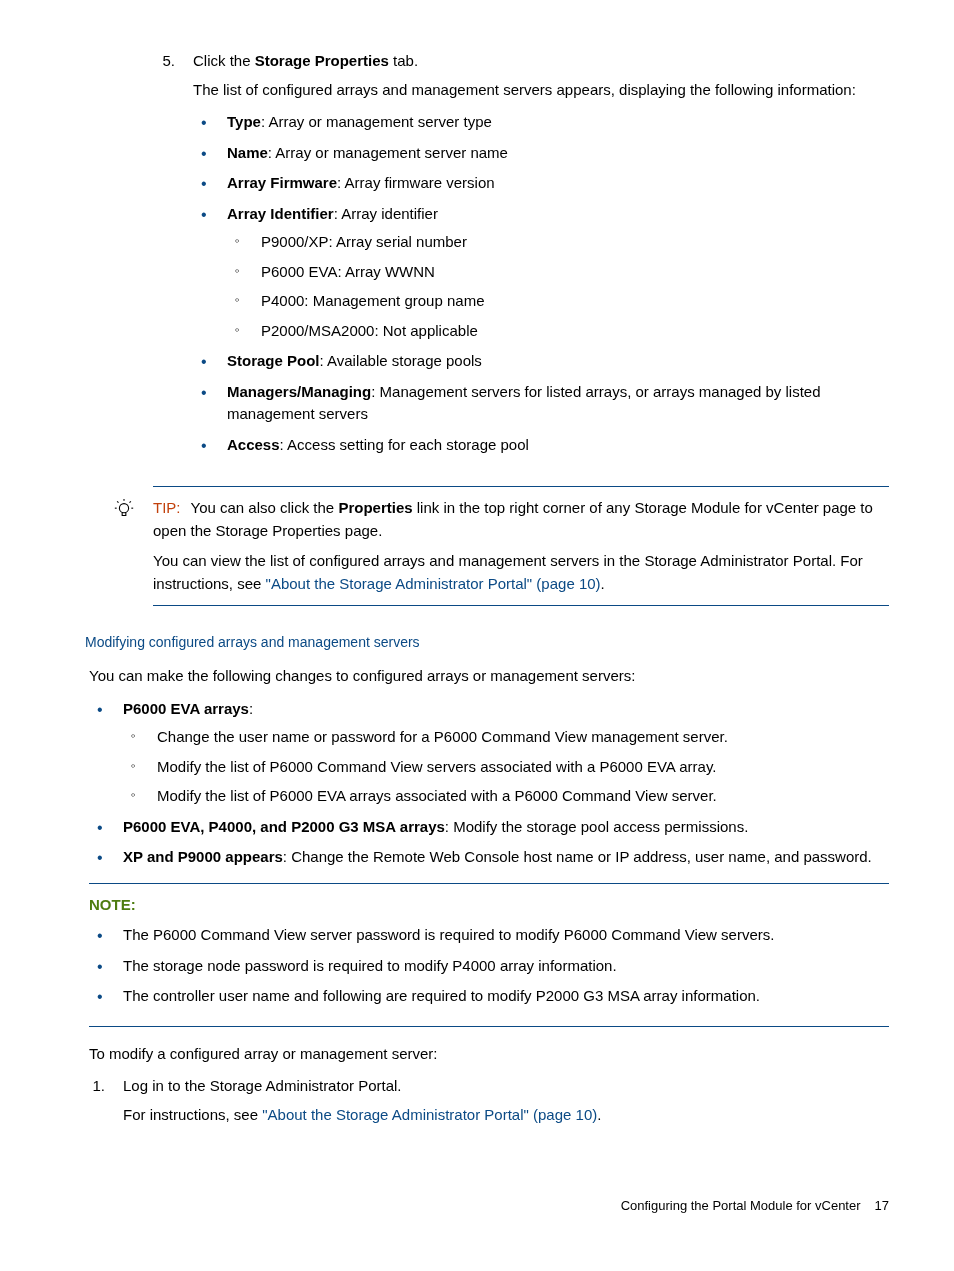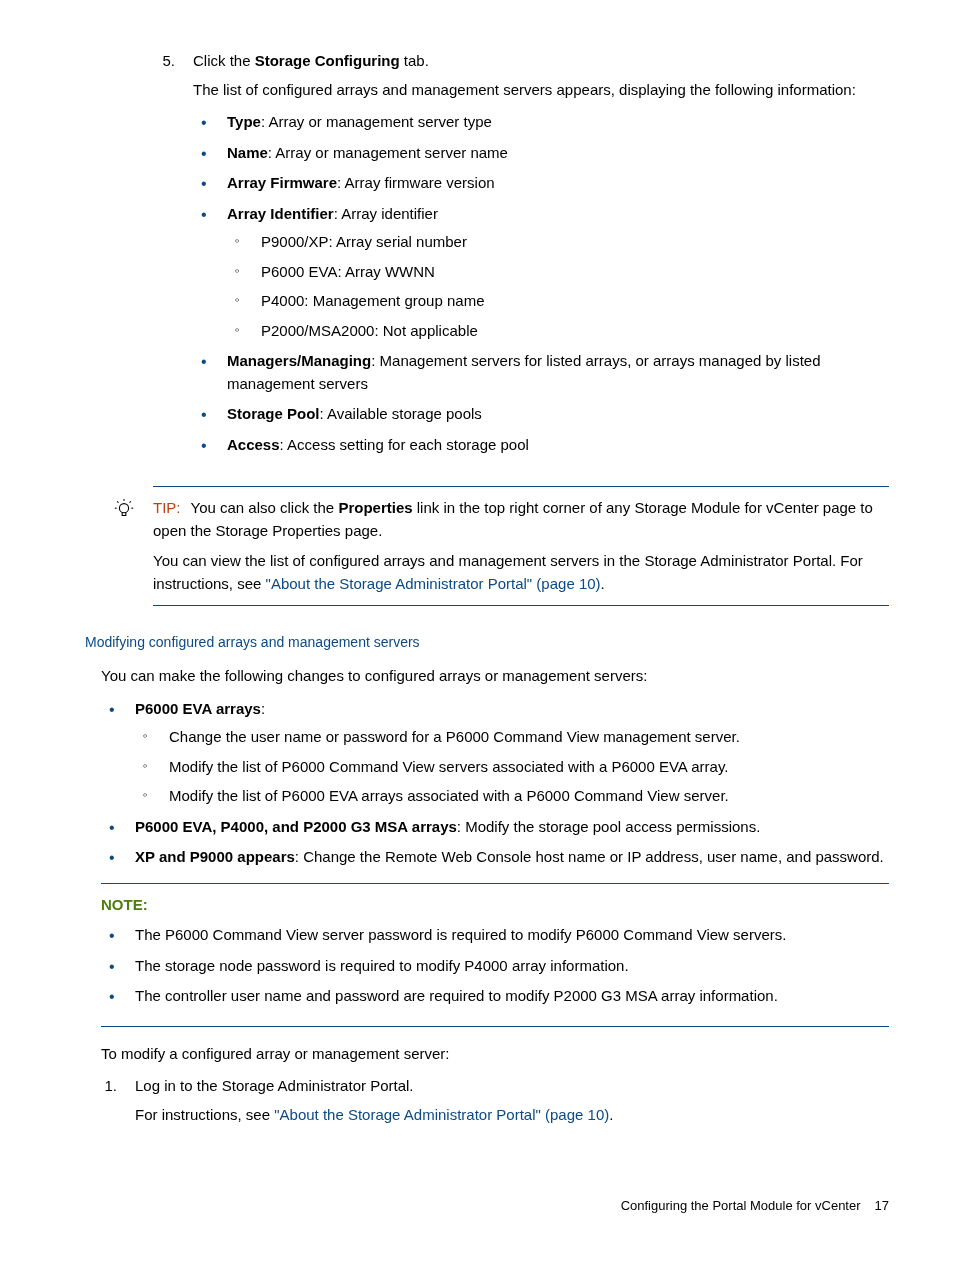--- a/index.html
+++ b/index.html
@@ -37,44 +37,44 @@
     .tip-para2 { margin-top: 8px; }
     .link { color: #0b4a85; }
     .section-h { color: #0b4a85; font-size: 14px; font-weight: normal; margin-bottom: 12px; margin-left: -70px; padding-left: 70px; }
     .para { margin-bottom: 10px; }
     .note-block { border-top: 1px solid #0b4a85; border-bottom: 1px solid #0b4a85; padding: 10px 0 10px 0; margin-top: 14px; margin-bottom: 16px; }
     .note-label { color: #4d7c0f; font-weight: bold; margin-bottom: 8px; }
     .footer { display: flex; justify-content: flex-end; align-items: baseline; margin-top: 60px; font-size: 13px; }
     .footer-text { margin-right: 14px; }
     .b { font-weight: bold; }
     .content-block { margin-left: 68px; }
-    .section-wrap { margin-left: 16px; }
+    .section-wrap { margin-left: 4px; }
   </style>
 </head>
 <body>
 
 <div class="step-row indent-1">
   <div class="step-num">5.</div>
   <div class="step-body">
-    <span>Click the </span><span class="b">Storage Configuring</span><span> tab.</span>
+    <span>Click the </span><span class="b">Storage Properties</span><span> tab.</span>
     <div class="step-desc">The list of configured arrays and management servers appears, displaying the following information:</div>
     <ul class="bullets">
       <li><span class="b">Type</span><span>: Array or management server type</span></li>
       <li><span class="b">Name</span><span>: Array or management server name</span></li>
       <li><span class="b">Array Firmware</span><span>: Array firmware version</span></li>
       <li><span class="b">Array Identifier</span><span>: Array identifier</span>
         <ul class="circles">
           <li>P9000/XP: Array serial number</li>
           <li>P6000 EVA: Array WWNN</li>
           <li>P4000: Management group name</li>
           <li>P2000/MSA2000: Not applicable</li>
         </ul>
       </li>
+      <li><span class="b">Storage Pool</span><span>: Available storage pools</span></li>
       <li><span class="b">Managers/Managing</span><span>: Management servers for listed arrays, or arrays managed by listed management servers</span></li>
-      <li><span class="b">Storage Pool</span><span>: Available storage pools</span></li>
       <li><span class="b">Access</span><span>: Access setting for each storage pool</span></li>
     </ul>
   </div>
 </div>
 
 <div class="tip-block">
   <div class="tip-row">
     <div class="tip-icon-col">
       <svg width="22" height="22" viewBox="0 0 24 24" fill="none" stroke="#000" stroke-width="1.2">
         <circle cx="12" cy="10" r="5"></circle>
@@ -109,21 +109,21 @@
     </li>
     <li><span class="b">P6000 EVA, P4000, and P2000 G3 MSA arrays</span><span>: Modify the storage pool access permissions.</span></li>
     <li><span class="b">XP and P9000 appears</span><span>: Change the Remote Web Console host name or IP address, user name, and password.</span></li>
   </ul>
 
   <div class="note-block">
     <div class="note-label">NOTE:</div>
     <ul class="bullets">
       <li>The P6000 Command View server password is required to modify P6000 Command View servers.</li>
       <li>The storage node password is required to modify P4000 array information.</li>
-      <li>The controller user name and password are required to modify P2000 G3 MSA array information.</li>
+      <li>The controller user name and following are required to modify P2000 G3 MSA array information.</li>
     </ul>
   </div>
 
   <div class="para">To modify a configured array or management server:</div>
 
   <div class="step-row">
     <div class="step-num" style="width:34px;">1.</div>
     <div class="step-body">
       <span>Log in to the Storage Administrator Portal.</span>
       <div class="step-desc">

